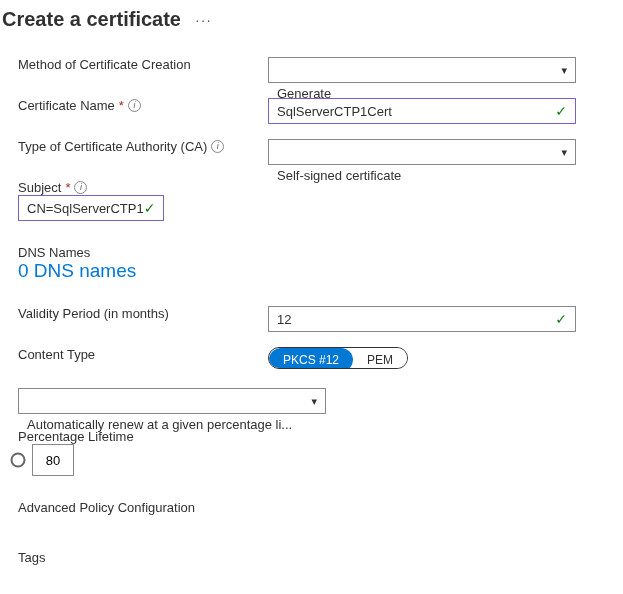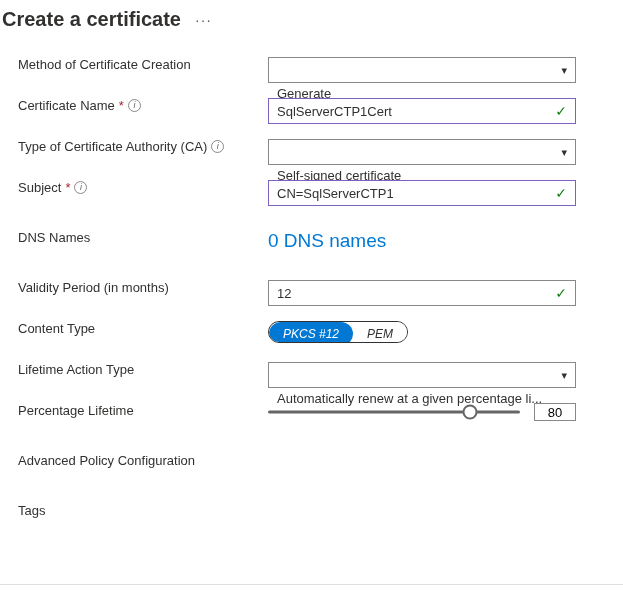--- a/index.html
+++ b/index.html
@@ -99,21 +99,20 @@
     overflow: hidden;
     height: 22px;
   }
   .toggle-opt {
     padding: 12px 14px;
     font-size: 12px;
     display: flex;
     align-items: center;
     cursor: pointer;
     background: #fff;
-    font-style: italic;
   }
   .toggle-opt.active {
     background: #0078d4;
     color: #fff;
     border-radius: 13px;
   }
   .slider-wrap {
     display: flex;
     align-items: center;
     gap: 14px;
@@ -137,33 +136,33 @@
     position: absolute;
     top: 50%;
     width: 15px; height: 15px;
     background: #fff;
     border: 2px solid #666;
     border-radius: 50%;
     transform: translate(-50%, -50%);
   }
   .slider-box {
     width: 42px;
-    height: 18px;
+    height: 32px;
     border: 1px solid #8a8886;
     text-align: center;
     font-size: 13px;
     font-family: inherit;
   }
   .select-text { white-space: nowrap; overflow: hidden; text-overflow: ellipsis; padding-right:6px;margin-top:47px;}
   .footer {
     border-top: 1px solid #e1dfdd;
     padding: 10px 18px;
     margin-top: 30px;
   }
-  .gap-lg { margin-bottom: 24px; }
+  .gap-lg { margin-bottom: 24px; flex-direction: column; }
 </style>
 </head>
 <body>
 
 <div class="header">
   <h1>Create a certificate</h1>
   <span class="more">···</span>
 </div>
 
 <div class="form">
@@ -240,21 +239,20 @@
     <div class="label-col">Content Type</div>
     <div class="control-col">
       <div class="toggle-group">
         <div class="toggle-opt active">PKCS #12</div>
         <div class="toggle-opt">PEM</div>
       </div>
     </div>
   </div>
 
   <div class="row">
-    <div class="label-col">Lifetime Action Type</div>
     <div class="control-col">
       <div class="select">
         <span class="select-text">Automatically renew at a given percentage li...</span>
         <span class="chevron">▾</span>
       </div>
     </div>
   </div>
 
   <div class="row gap-lg">
     <div class="label-col">Percentage Lifetime</div>

